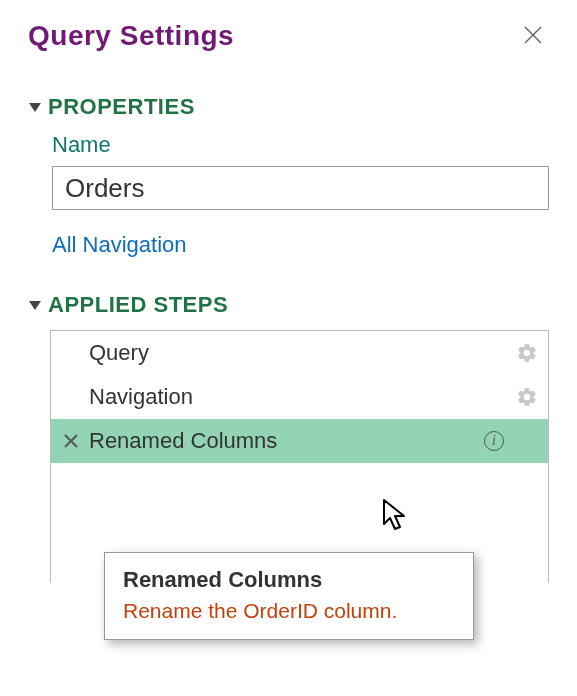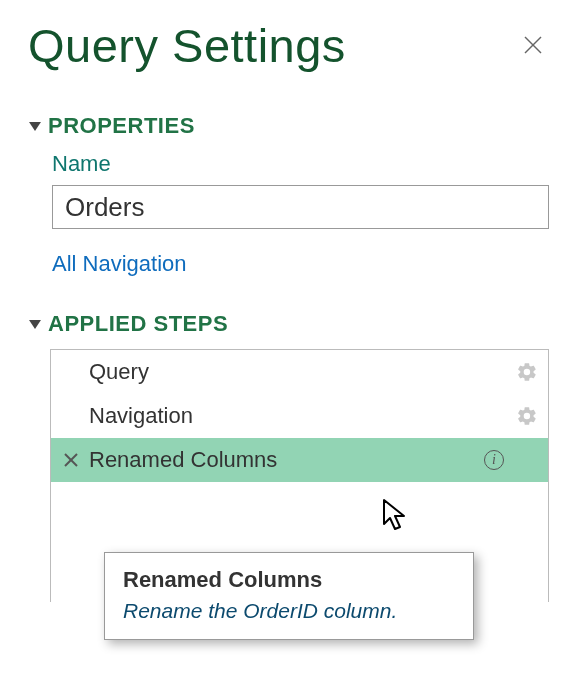--- a/index.html
+++ b/index.html
@@ -16,23 +16,23 @@
   .panel {
     padding: 18px 28px 0 28px;
   }
   .header {
     display: flex;
     align-items: center;
     justify-content: space-between;
     margin-bottom: 40px;
   }
   .header-title {
-    font-size: 47px;
-    font-weight: 400;
-    color: #14532d;
+    font-size: 28px;
+    font-weight: 700;
+    color: #701a75;
     letter-spacing: 0.5px;
   }
   .close-x {
     font-size: 28px;
     color: #666;
     font-weight: 300;
     cursor: pointer;
     padding: 4px 6px;
     line-height: 1;
   }
@@ -143,22 +143,21 @@
     box-shadow: 4px 4px 10px rgba(0,0,0,0.3);
   }
   .tooltip-title {
     font-weight: 700;
     font-size: 22px;
     margin-bottom: 6px;
     font-family: "Segoe UI", Arial, sans-serif;
   }
   .tooltip-desc {
     font-size: 21px;
-    color: #0c4a6e;
-    font-style: italic;
+    color: #c2410c;
   }
   .cursor-ptr {
     position: absolute;
     left: 382px;
     top: 498px;
     pointer-events: none;
   }
 </style>
 </head>
 <body>

